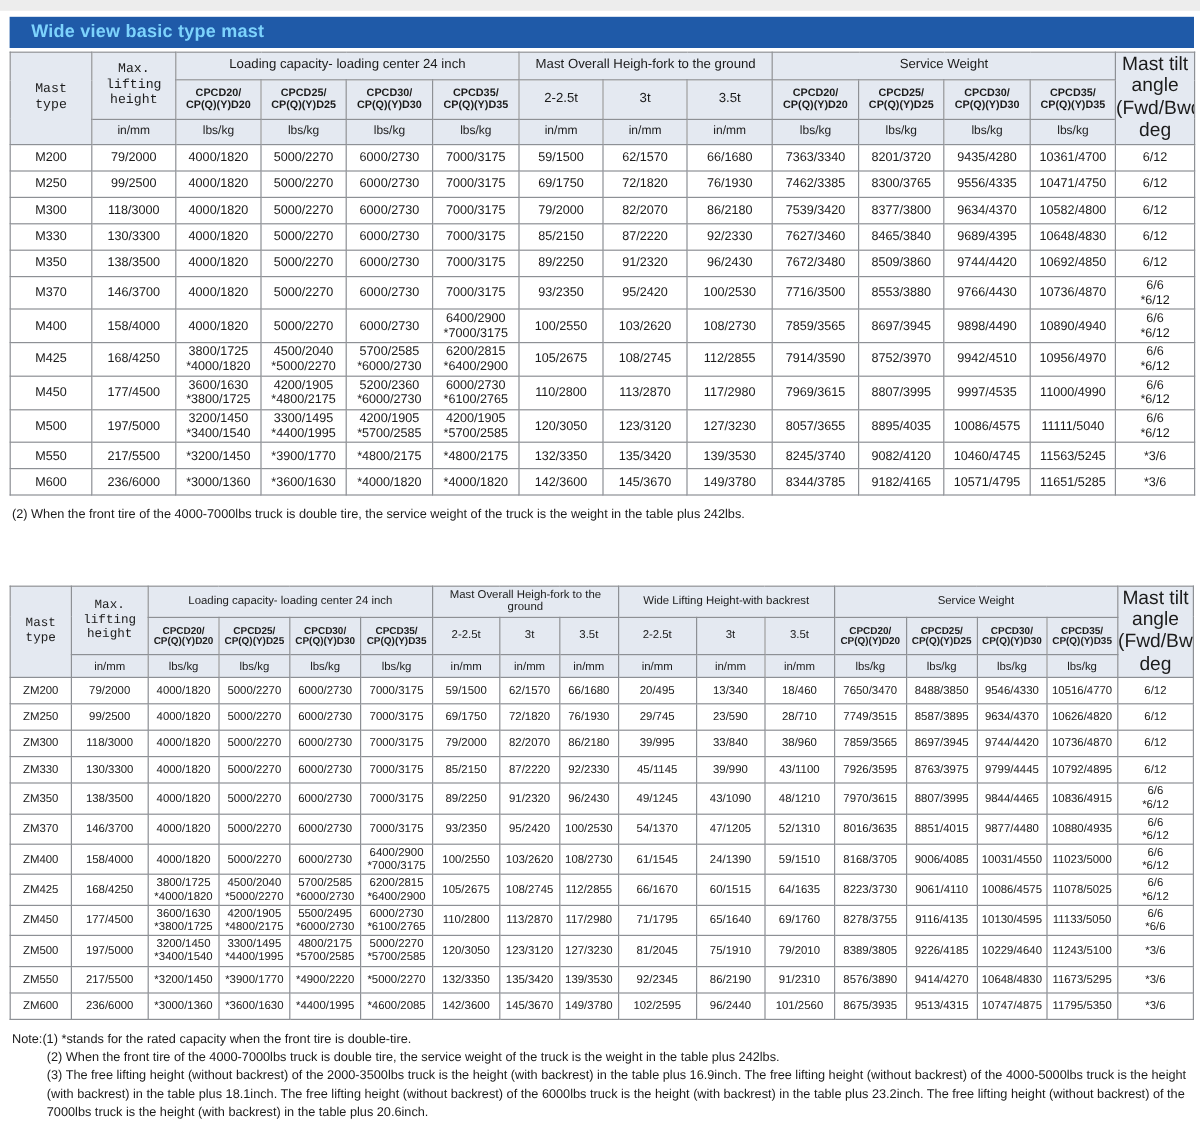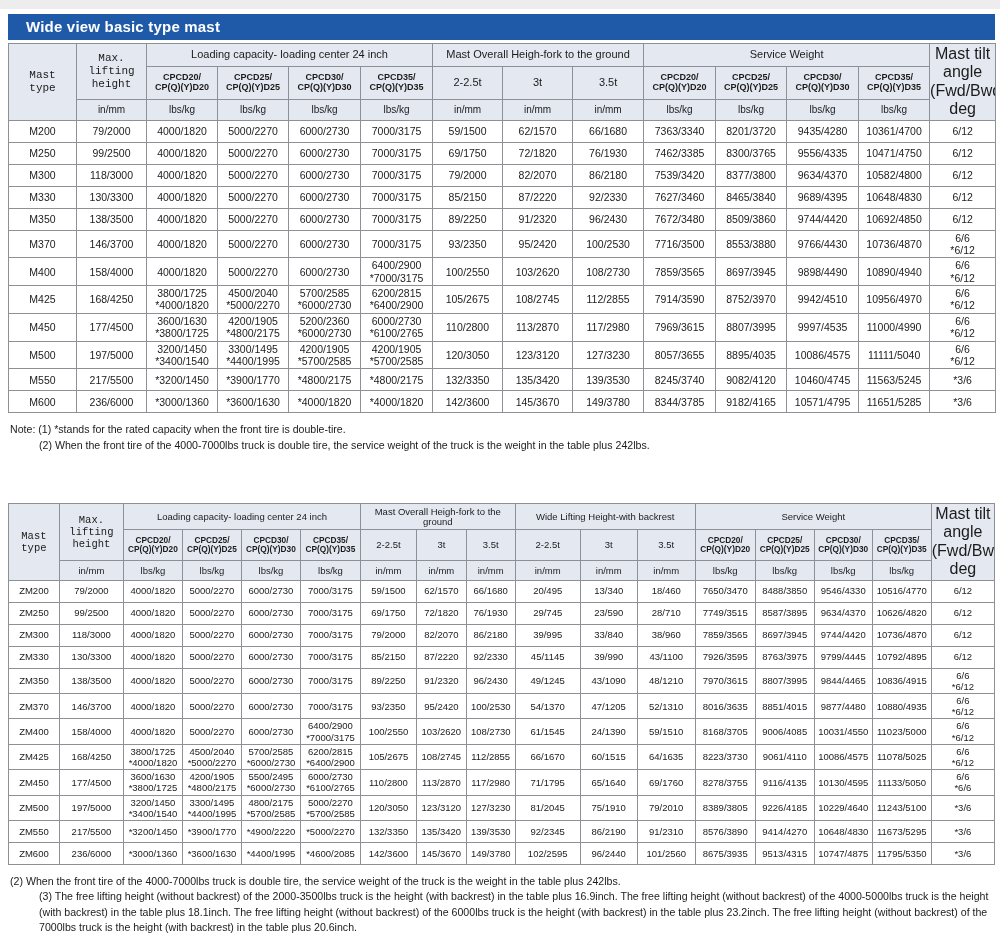--- a/index.html
+++ b/index.html
@@ -1,19 +1,19 @@
 <!DOCTYPE html>
 <html><head>
 <meta charset="utf-8">
 <style>
   html,body{margin:0;padding:0;background:#ffffff;}
   body{width:1000px;height:937px;font-family:"Liberation Sans",sans-serif;color:#1b1b1b;overflow:hidden;}
   .top-strip{height:9px;background:#ededed;width:1000px;}
   .sheet{padding:5px 5px 0 8px;}
-  .titlebar{background:#1f5aa8;color:#ffffff;font-weight:bold;font-size:15px;line-height:26px;height:26px;
+  .titlebar{background:#1f5aa8;color:#7dd3fc;font-weight:bold;font-size:15px;line-height:26px;height:26px;
             width:987px;box-sizing:border-box;padding-left:18px;letter-spacing:.2px;}
   table{border-collapse:collapse;table-layout:fixed;width:987px;margin-top:3px;}
   th,td{border:1px solid #8d9095;text-align:center;vertical-align:middle;white-space:pre-line;
         padding:1px 0;overflow:hidden;}
   thead th{background:#e4e9f1;font-weight:normal;}
   .grp{font-size:11px;height:16px;line-height:1.05;}
   .model{font-size:9px;line-height:1.1;height:24px;font-weight:bold;}
   .unit{font-size:10px;height:14px;}
   .side{font-size:11px;line-height:1.15;font-family:Liberation Mono, monospace;}
   .tilt-h{font-size:16px;line-height:1.15;}
@@ -312,21 +312,20 @@
           <td>8344/3785</td>
           <td>9182/4165</td>
           <td>10571/4795</td>
           <td>11651/5285</td>
           <td>*3/6</td>
         </tr>
       </tbody>
   </table>
 
   <div class="notes">
-      <div>Note: (1) *stands for the rated capacity when the front tire is double-tire.</div>
       <div>(2) When the front tire of the 4000-7000lbs truck is double tire, the service weight of the truck is the weight in the table plus 242lbs.</div>
     </div>
 
   <div class="gap1"></div>
 
 
   <table class="t2">
     <colgroup>
       <col style="width:50px">
         <col style="width:63px">
@@ -648,17 +647,18 @@
           <td>8675/3935</td>
           <td>9513/4315</td>
           <td>10747/4875</td>
           <td>11795/5350</td>
           <td>*3/6</td>
         </tr>
       </tbody>
   </table>
 
   <div class="notes">
+      <div>Note:(1) *stands for the rated capacity when the front tire is double-tire.</div>
       <div>(2) When the front tire of the 4000-7000lbs truck is double tire, the service weight of the truck is the weight in the table plus 242lbs.</div>
       <div>(3) The free lifting height (without backrest) of the 2000-3500lbs truck is the height (with backrest) in the table plus 16.9inch. The free lifting height (without backrest) of the 4000-5000lbs truck is the height (with backrest) in the table plus 18.1inch. The free lifting height (without backrest) of the 6000lbs truck is the height (with backrest) in the table plus 23.2inch. The free lifting height (without backrest) of the 7000lbs truck is the height (with backrest) in the table plus 20.6inch.</div>
     </div>
 
 </div>
 
 </body></html>

